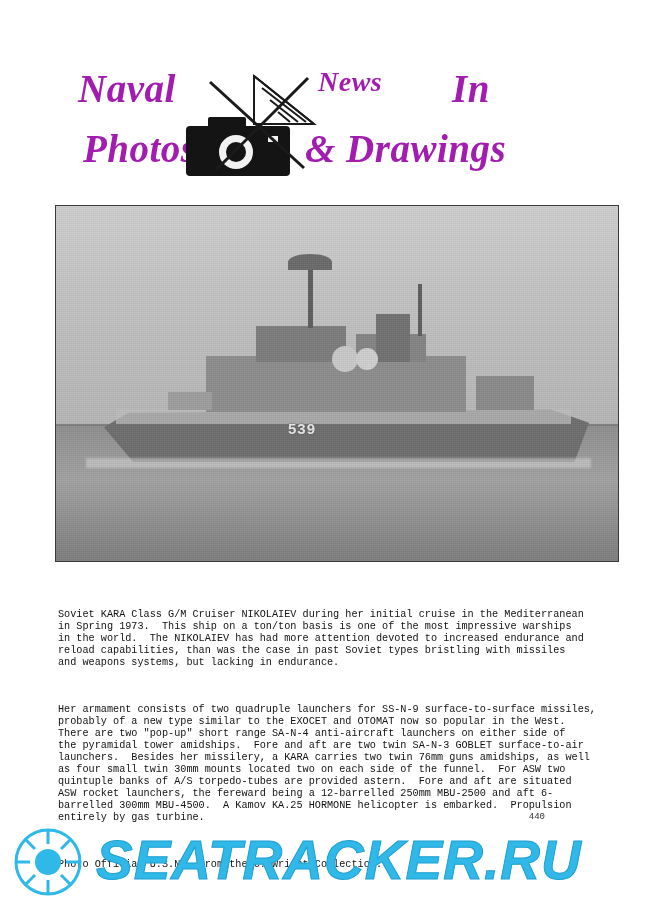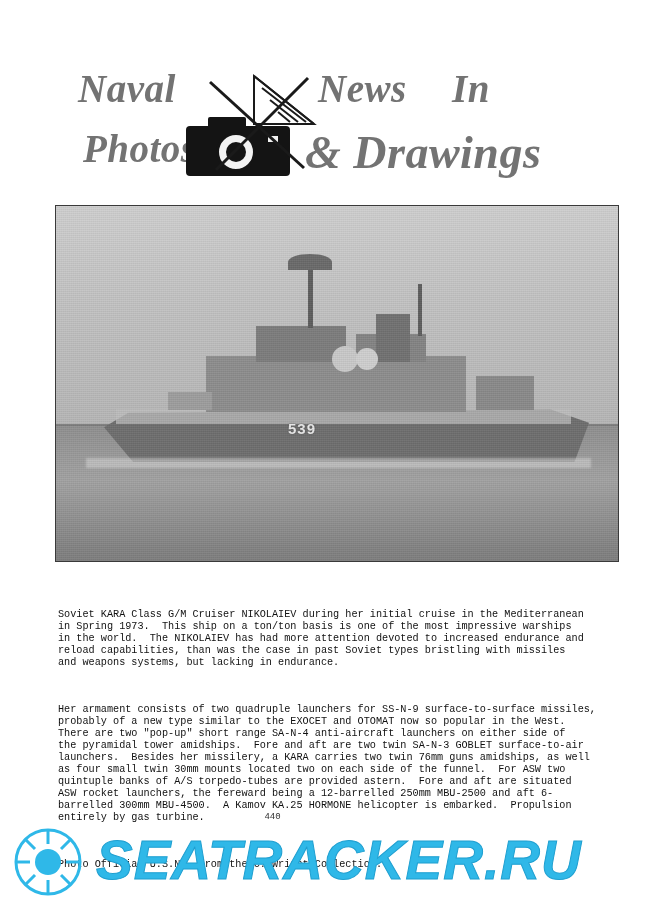--- a/index.html
+++ b/index.html
@@ -25,49 +25,49 @@
     left: 0;
     top: 28px;
     width: 671px;
     height: 130px;
   }
   .mh-word {
     position: absolute;
     font-family: "Liberation Serif", serif;
     font-style: italic;
     font-weight: bold;
-    color: #737373;
+    color: #a21caf;
     letter-spacing: 0.5px;
     white-space: nowrap;
   }
   .mh-naval {
     left: 78px;
     top: 38px;
     font-size: 39px;
   }
   .mh-news {
     left: 318px;
     top: 38px;
-    font-size: 39px;
+    font-size: 28px;
   }
   .mh-in {
     left: 452px;
     top: 38px;
     font-size: 39px;
     text-align: center;
   }
   .mh-photos {
     left: 83px;
     top: 98px;
     font-size: 39px;
   }
   .mh-amp {
     left: 305px;
     top: 98px;
-    font-size: 46px;
+    font-size: 39px;
   }
   
   .camera {
     position: absolute;
     left: 186px;
     top: 88px;
     width: 112px;
     height: 62px;
   }
   .cam-body {
@@ -305,21 +305,21 @@
   }
   .para {
     margin: 0 0 11px 0;
     white-space: pre-wrap;
   }
   .page-number {
     position: absolute;
     left: 0;
     top: 812px;
     width: 545px;
-    text-align: center;
+    text-align: right;
     font-family: "Liberation Mono", monospace;
     font-size: 9px;
     color: #333;
   }
   
   .watermark {
     position: absolute;
     left: 0;
     top: 826px;
     width: 644px;

